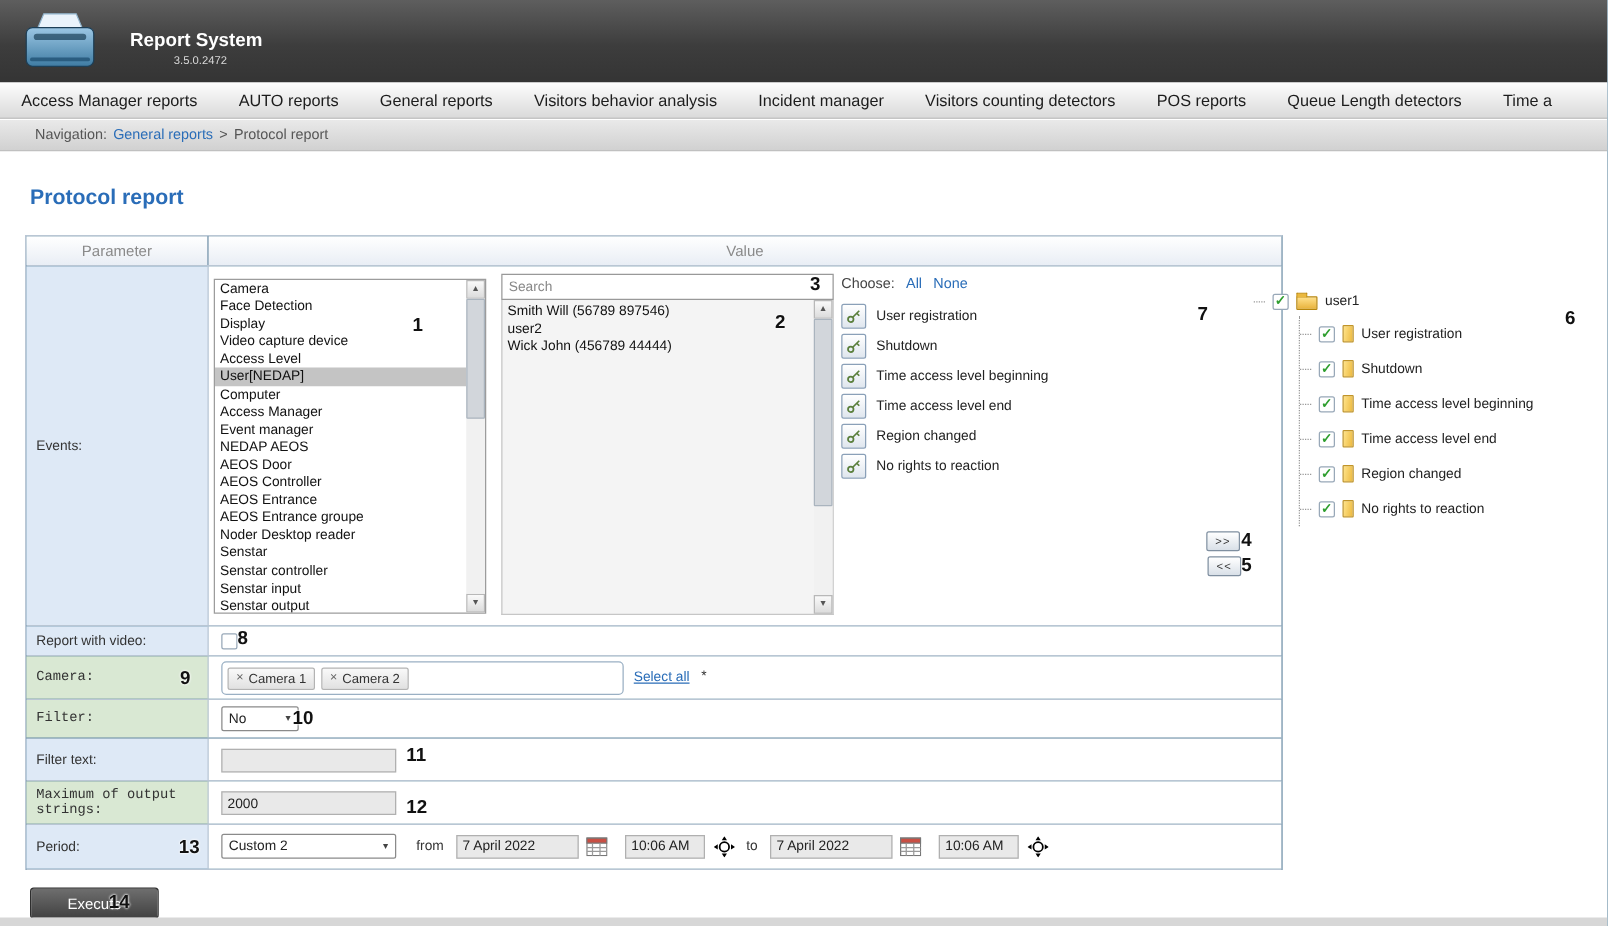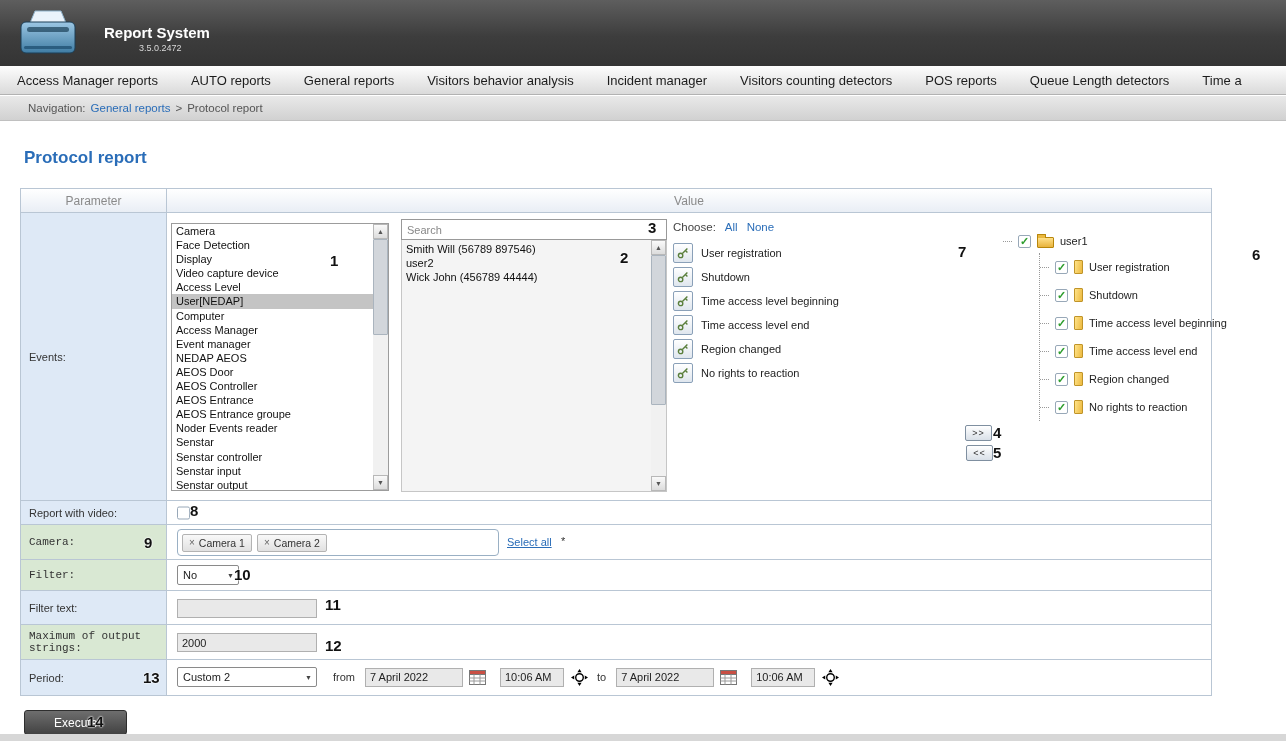--- a/index.html
+++ b/index.html
@@ -22,21 +22,21 @@
   
   .crumb { position:absolute; top:96px; left:0; width:100%; height:25px;
     background:linear-gradient(#e9e9e9,#d1d1d1); border-bottom:1px solid #c0c0c0;
     display:flex; align-items:center; padding:0 28px; font-size:11.5px; color:#555; gap:5px; }
   .crumb-link { color:#2a6db8; cursor:pointer; }
   .crumb-cur { color:#555; }
 
   .page-title { position:absolute; left:24px; top:148px; font-size:17px; font-weight:bold; color:#2a6db8; }
 
   
-  .ptable { position:absolute; left:20px; top:188px; width:1192px;
+  .ptable { position:absolute; left:20px; top:188px; width:1006px;
     border:1px solid #b9c6d4; border-bottom:none; background:#0c4a6e; }
   .trow { display:grid; grid-template-columns:146px 1fr; border-bottom:1px solid #b9c6d4; }
   .tlabel { border-right:1px solid #b9c6d4; font-size:11px; color:#333;
     padding:0 8px; display:flex; align-items:center; }
   .tvalue { position:relative; background:#fff; }
   .lbl-blue { background:#dee9f6; }
   .lbl-green { background:#d9e8d3;font-family:Liberation Mono, monospace; }
   .row-header { height:24px; }
   .row-header .hcell { display:flex; align-items:center; justify-content:center;
     font-size:12px; color:#8a8a8a; background:linear-gradient(#ffffff,#e9eef5); }
@@ -212,21 +212,21 @@
               <div class="lb-item">Access Level</div>
               <div class="lb-item selected">User[NEDAP]</div>
               <div class="lb-item">Computer</div>
               <div class="lb-item">Access Manager</div>
               <div class="lb-item">Event manager</div>
               <div class="lb-item">NEDAP AEOS</div>
               <div class="lb-item">AEOS Door</div>
               <div class="lb-item">AEOS Controller</div>
               <div class="lb-item">AEOS Entrance</div>
               <div class="lb-item">AEOS Entrance groupe</div>
-              <div class="lb-item">Noder Events reader</div>
+              <div class="lb-item">Noder Desktop reader</div>
               <div class="lb-item">Senstar</div>
               <div class="lb-item">Senstar controller</div>
               <div class="lb-item">Senstar input</div>
               <div class="lb-item">Senstar output</div>
             </div>
           <div class="vscroll">
             <div class="sb-btn">▲</div>
             <div class="sb-track">
               <div class="sb-thumb" style="top:0;height:96px;"></div>
             </div>

